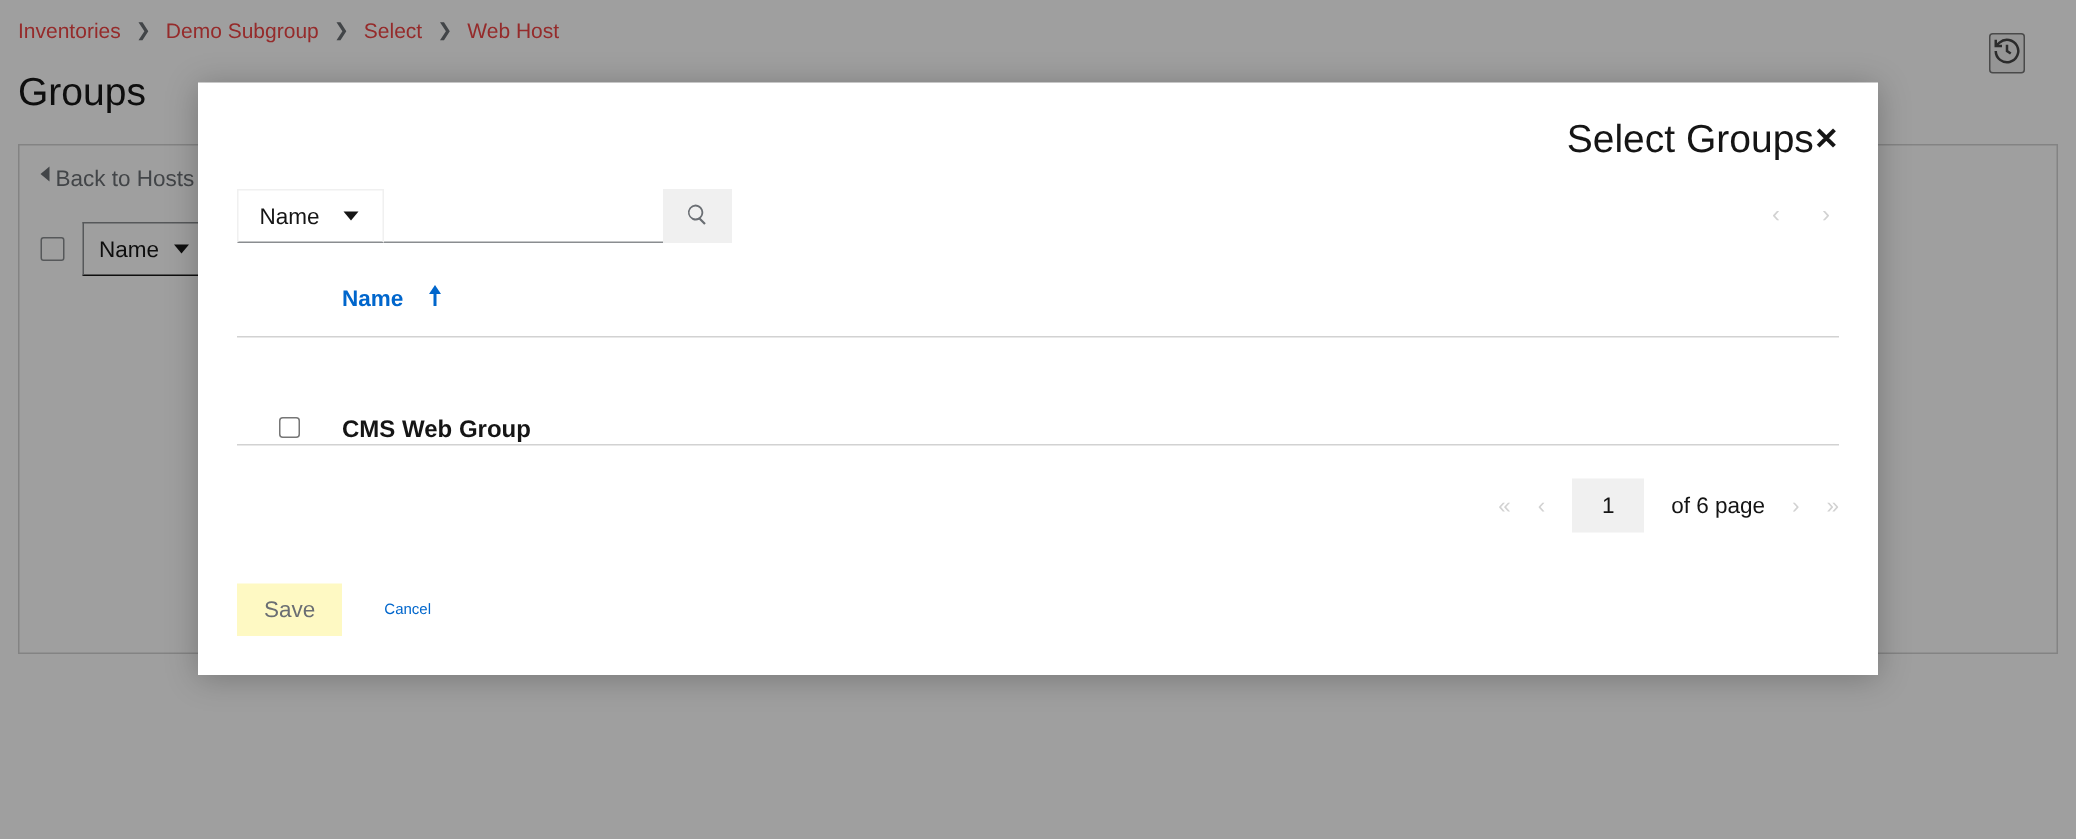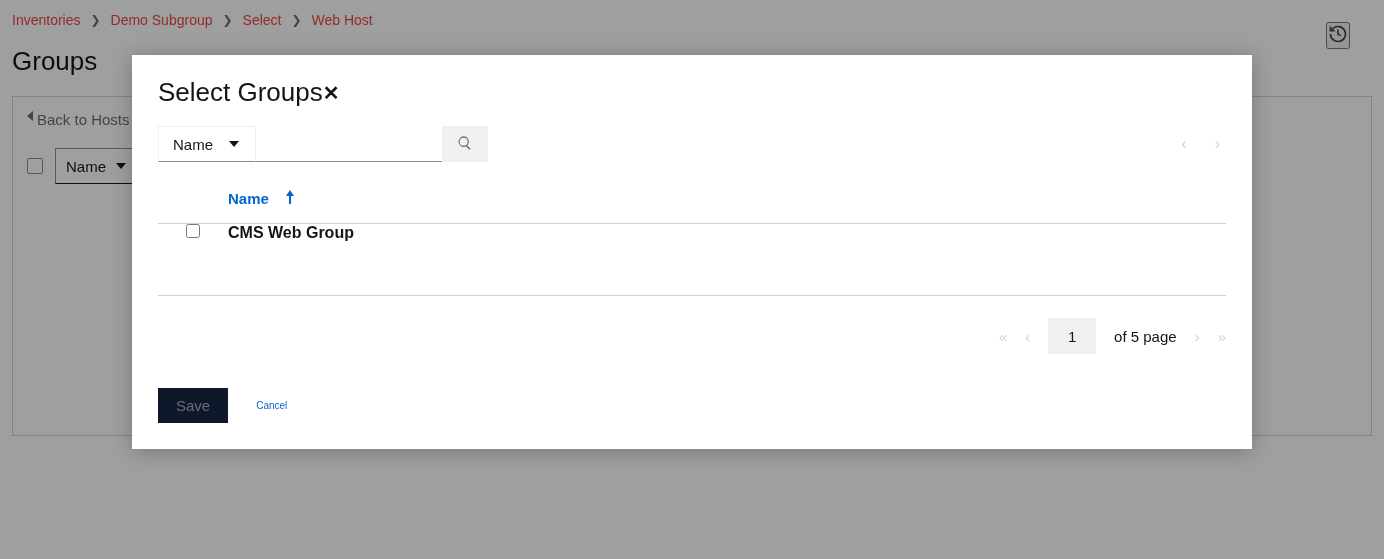--- a/index.html
+++ b/index.html
@@ -114,21 +114,21 @@
     left: 50%;
     top: 55px;
     transform: translateX(-50%);
     width: 1120px;
     background: #fff;
     box-shadow: 0 2px 20px rgba(0,0,0,0.25);
   }
   .modal-header {
     display: flex;
     align-items: center;
-    justify-content: flex-start;
+    justify-content: flex-end;
     padding: 22px 26px 10px 26px;
   }
   .modal-title {
     font-size: 26px;
     font-weight: 500;
   }
   .close-x {
     font-size: 20px;
     font-weight: 700;
     cursor: pointer;
@@ -208,21 +208,21 @@
     font-weight: 600;
     font-size: 15px;
     display: flex;
     align-items: center;
     gap: 16px;
   }
   .sort-asc svg { width: 10px; height: 14px; fill: #06c; }
 
   .trow {
     display: flex;
-    align-items: flex-start;
+    align-items: flex-end;
     height: 72px;
     border-bottom: 1px solid #d2d2d2;
   }
   .trow .col-check input[type=checkbox] {
     width: 14px; height: 14px;
   }
   .cell-name {
     font-weight: 700;
     font-size: 16px;
   }
@@ -247,21 +247,21 @@
   }
   .pg-icon { font-size: 15px; }
 
   .modal-footer {
     padding: 18px 26px 26px 26px;
     display: flex;
     align-items: center;
     gap: 28px;
   }
   .btn-save {
-    background: #0f172a;
+    background: #fef9c3;
     color: #6a6e73;
     border: none;
     padding: 9px 18px;
     font-size: 15px;
     cursor: default;
   }
   .btn-cancel {
     color: #06c;
     background: none;
     border: none;
@@ -359,21 +359,21 @@
         <div class="trow">
           <div class="col-check"><input type="checkbox" style=""></div>
           <div class="cell-name">CMS Web Group</div>
         </div>
       </div>
 
       <div class="pagination">
         <span class="pg-icon">«</span>
         <span class="pg-icon">‹</span>
         <input class="pg-input" type="text" value="1" style="">
-        <span class="pg-text">of 5 page</span>
+        <span class="pg-text">of 6 page</span>
         <span class="pg-icon">›</span>
         <span class="pg-icon">»</span>
       </div>
     </div>
 
     <div class="modal-footer">
       <button class="btn-save">Save</button>
       <button class="btn-cancel">Cancel</button>
     </div>
   </div>

